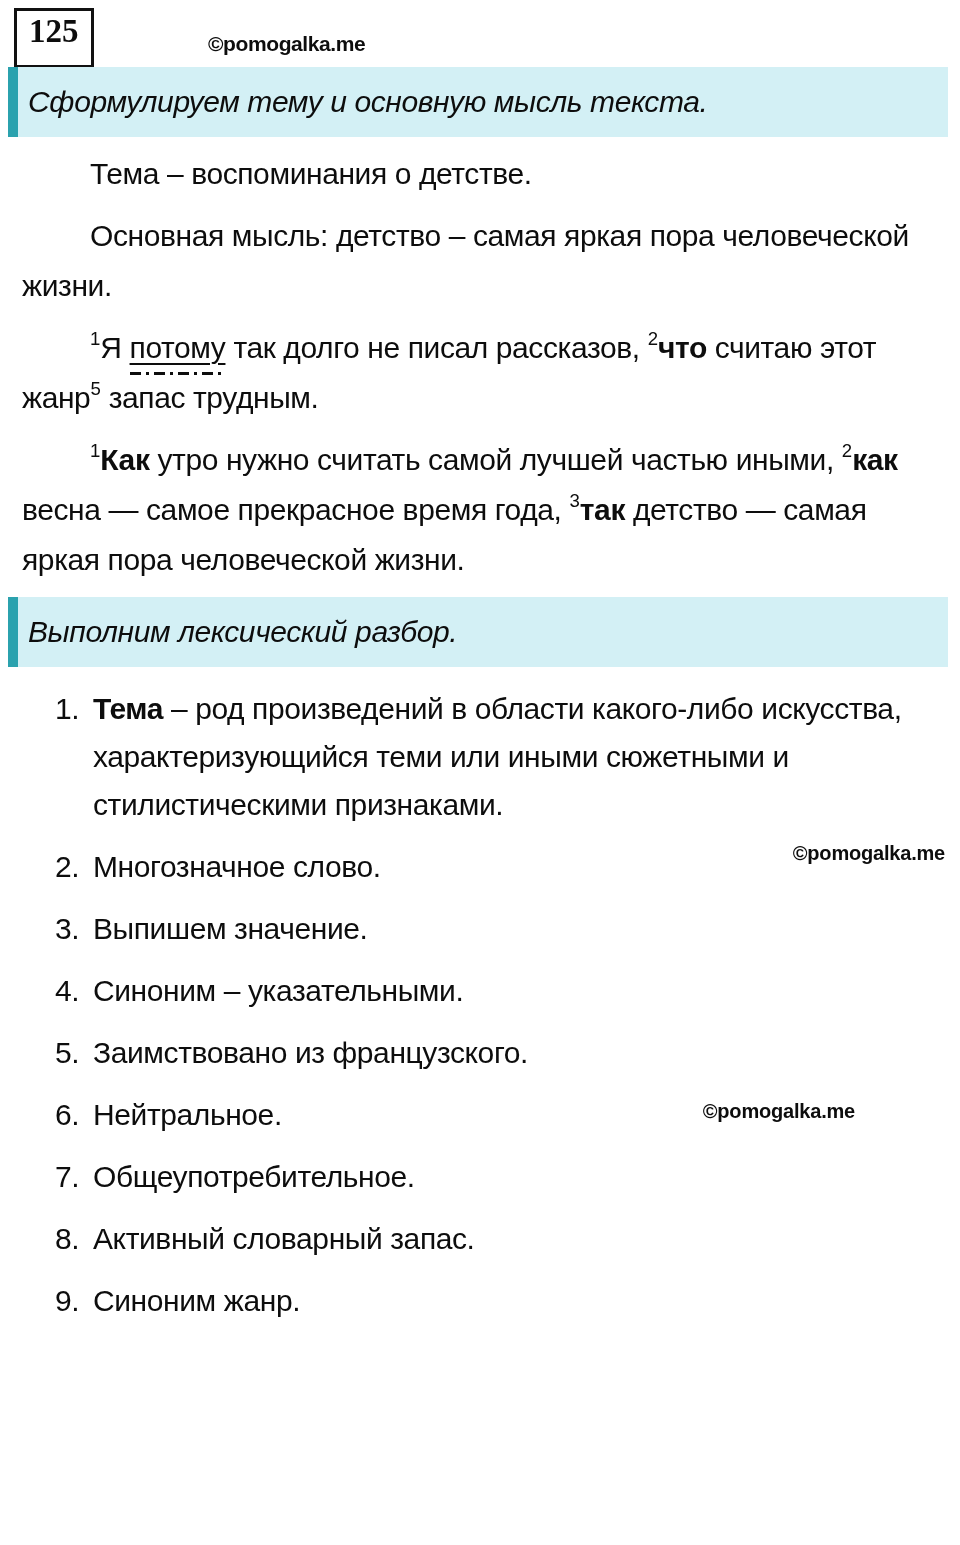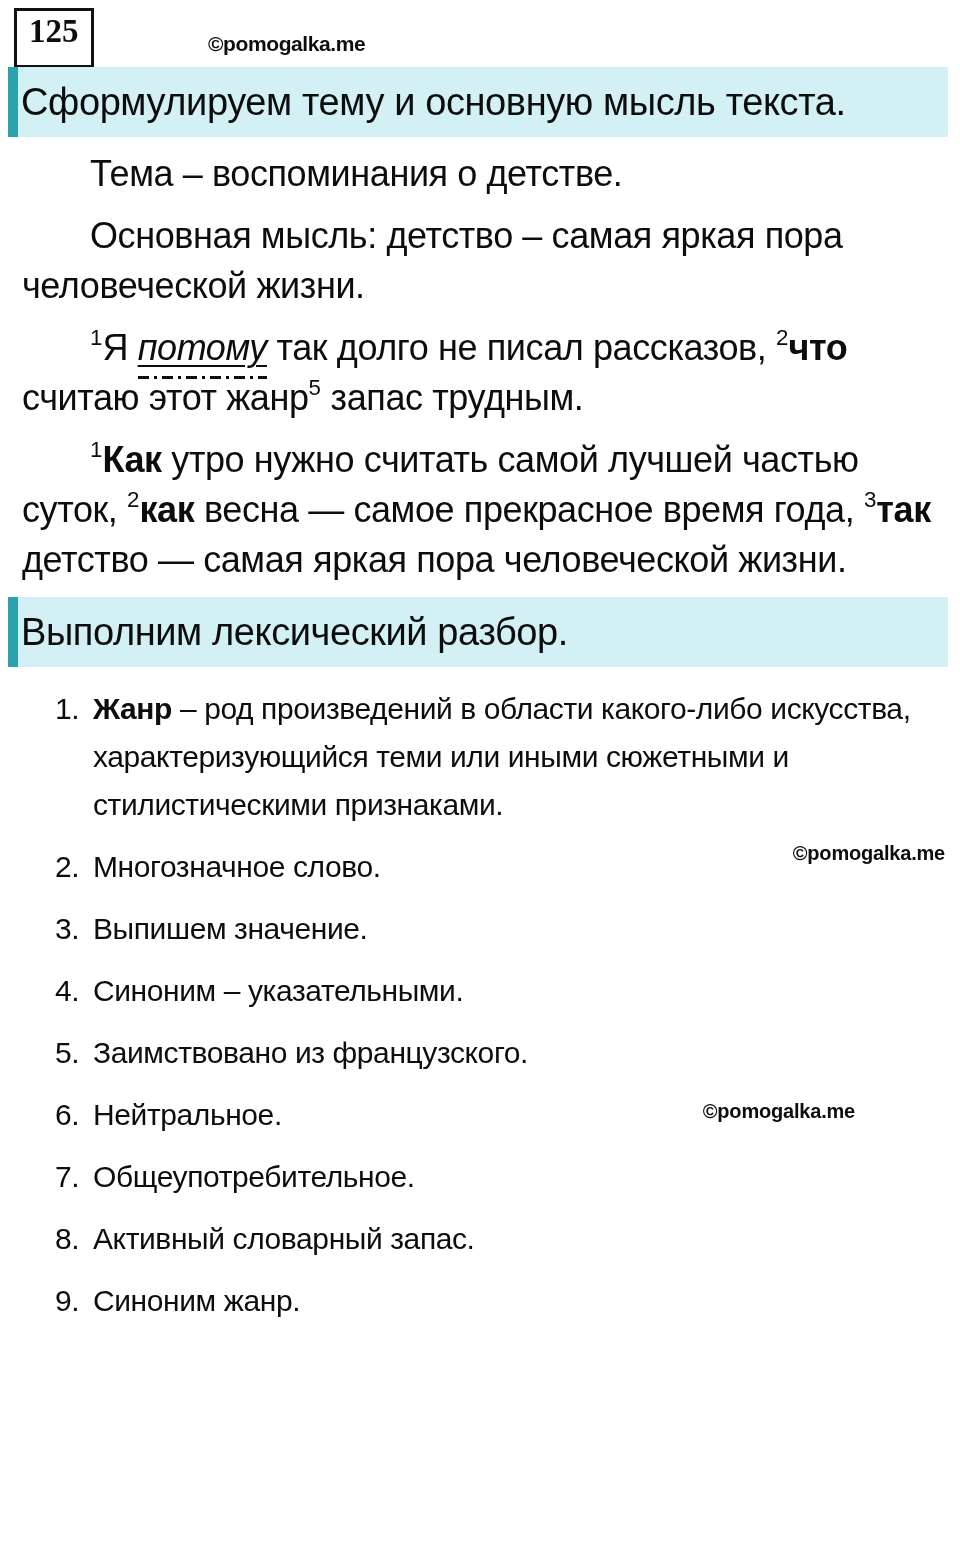--- a/index.html
+++ b/index.html
@@ -30,47 +30,46 @@
     position:absolute;left:208px;top:31px;
     font-size:21px;font-weight:bold;line-height:26px;
   }
   .content{
     position:absolute;left:0;right:0;top:67px;
   }
   .band{
     position:relative;
     background:var(--band-bg);
     margin:0 12px 0 8px;
-    padding:8px 16px 8px 13px;
-    font-size:38px;line-height:54px;
+    padding:8px 16px 8px 20px;
+    font-size:30px;line-height:54px;font-style:italic;
   }
   .band-bar{
     position:absolute;left:0;top:0;bottom:0;width:10px;
     background:var(--band-bar);
   }
   .para{
     margin:12px 28px 12px 22px;
     text-indent:68px;
-    font-size:36px;line-height:50px;
+    font-size:30px;line-height:50px;
   }
   .b{font-weight:bold;}
   sup.sup{
     font-size:0.62em;
     line-height:0;
     position:relative;top:-0.1em;
     vertical-align:super;
     letter-spacing:0;
   }
   .pointer-word{
     text-decoration:underline;
     text-decoration-thickness:2px;
     text-underline-offset:5px;
     position:relative;
     white-space:nowrap;
-    font-style:italic;
   }
   .pointer-word::after{
     content:"";
     position:absolute;left:0;right:0;bottom:-11px;height:3px;
     background:repeating-linear-gradient(90deg,
       var(--ink) 0 11px, transparent 11px 16px,
       var(--ink) 16px 19px, transparent 19px 24px);
   }
   .list{
     margin:18px 28px 0 55px;
@@ -99,26 +98,26 @@
   <span>125</span>
 </div>
 
 <div class="wm-top">©pomogalka.me</div>
 
 <div class="content">
     <div class="band"><span class="band-bar"></span><span class="band-text">Сформулируем тему и основную мысль текста.</span></div>
     <p class="para"><span>Тема – воспоминания о детстве.</span></p>
     <p class="para"><span>Основная мысль: детство – самая яркая пора человеческой жизни.</span></p>
     <p class="para"><sup class="sup">1</sup><span>Я </span><span class="pointer-word">потому</span><span> так долго не писал рассказов, </span><sup class="sup">2</sup><span class="b">что</span><span> считаю этот жанр</span><sup class="sup">5</sup><span> запас трудным.</span></p>
-    <p class="para"><sup class="sup">1</sup><span class="b">Как</span><span> утро нужно считать самой лучшей частью суток, </span><sup class="sup">2</sup><span class="b">как</span><span> весна — самое прекрасное время года, </span><sup class="sup">3</sup><span class="b">так</span><span> детство — самая яркая пора человеческой жизни.</span></p>
+    <p class="para"><sup class="sup">1</sup><span class="b">Как</span><span> утро нужно считать самой лучшей частью иными, </span><sup class="sup">2</sup><span class="b">как</span><span> весна — самое прекрасное время года, </span><sup class="sup">3</sup><span class="b">так</span><span> детство — самая яркая пора человеческой жизни.</span></p>
     <div class="band"><span class="band-bar"></span><span class="band-text">Выполним лексический разбор.</span></div>
     <div class="list">
       <div class="list-item li-1">
         <span class="num">1.</span>
-        <span class="item-text"><span class="b">Жанр</span><span> – род произведений в области какого-либо искусства, характеризующийся теми или иными сюжетными и стилистическими признаками.</span></span>
+        <span class="item-text"><span class="b">Тема</span><span> – род произведений в области какого-либо искусства, характеризующийся теми или иными сюжетными и стилистическими признаками.</span></span>
       </div>
       <div class="list-item li-2">
         <span class="num">2.</span>
         <span class="item-text"><span>Многозначное слово.</span></span>
         <span class="wm">©pomogalka.me</span>
       </div>
       <div class="list-item li-3">
         <span class="num">3.</span>
         <span class="item-text"><span>Выпишем значение.</span></span>
       </div>

